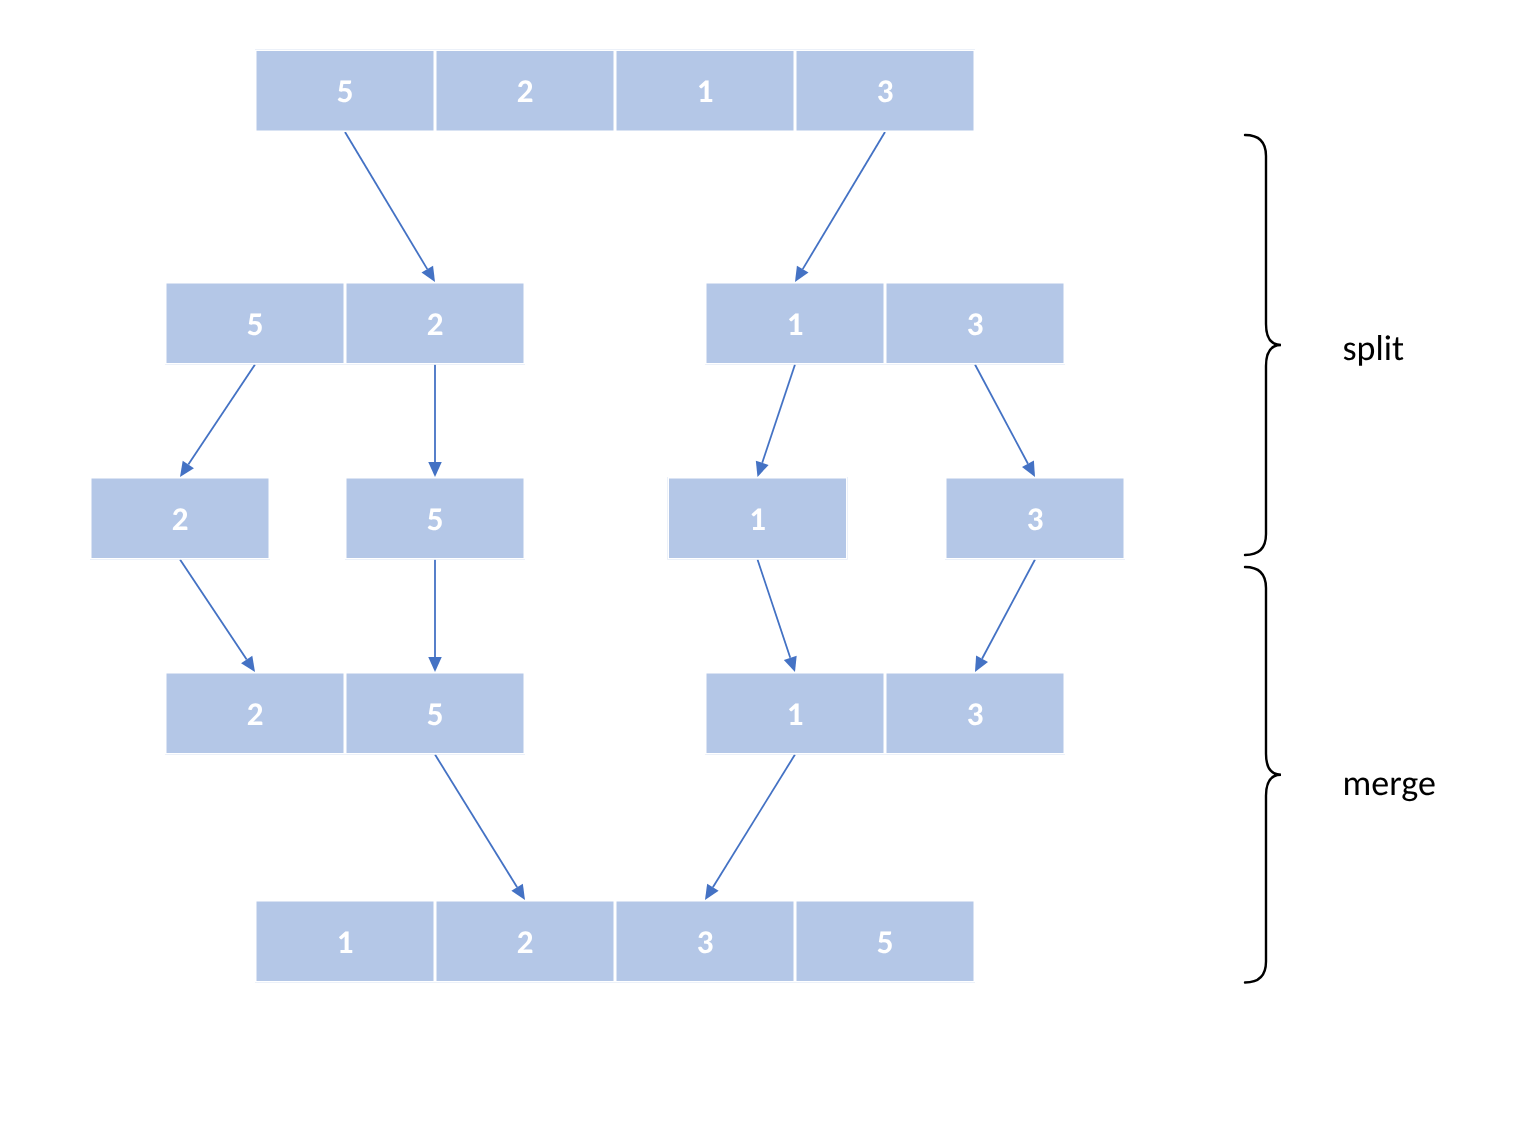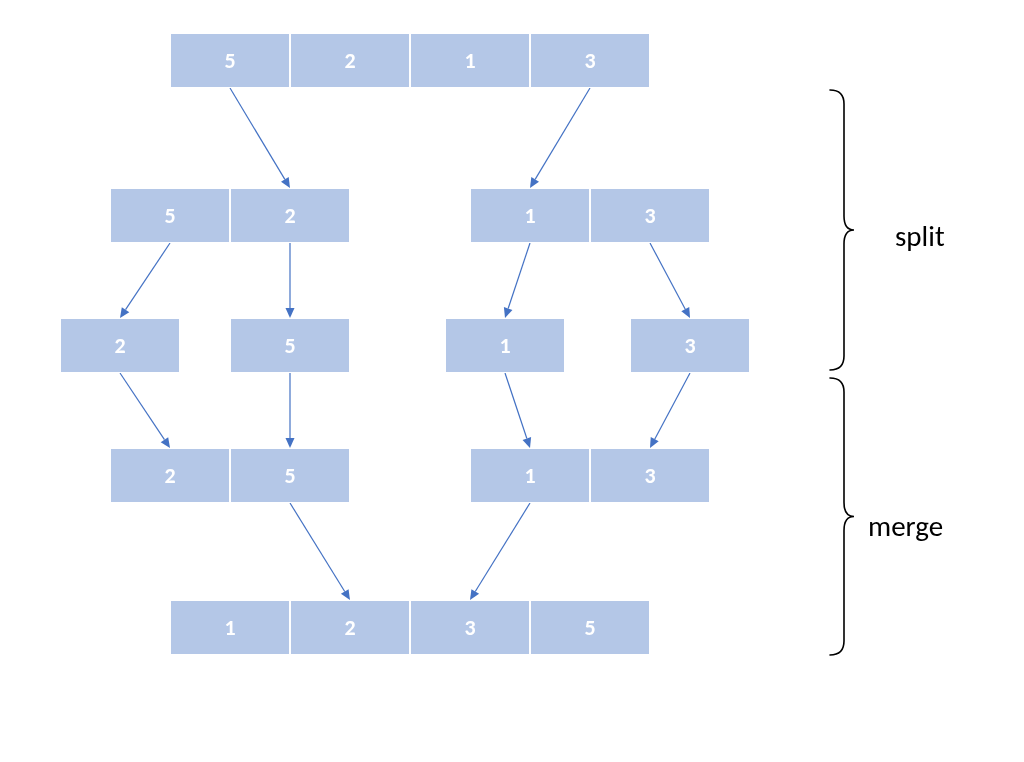--- a/index.html
+++ b/index.html
@@ -25,21 +25,21 @@
     display: flex;
     align-items: center;
     justify-content: center;
     color: #ffffff;
     font-weight: 700;
     font-size: 22px;
   }
   .phase-label {
     position: absolute;
     color: #000000;
-    font-size: 29px;
+    font-size: 24px;
     font-weight: 400;
   }
   svg.overlay {
     position: absolute;
     left: 0; top: 0;
     width: 1024px;
     height: 762px;
     pointer-events: none;
   }
   .arrow-line {
@@ -115,14 +115,14 @@
     <div class="cell" style="left: 630px; top: 318px; width: 120px; height: 55px;">3</div>
     <div class="cell" style="left: 110px; top: 448px; width: 120px; height: 55px;">2</div>
     <div class="cell" style="left: 230px; top: 448px; width: 120px; height: 55px;">5</div>
     <div class="cell" style="left: 470px; top: 448px; width: 120px; height: 55px;">1</div>
     <div class="cell" style="left: 590px; top: 448px; width: 120px; height: 55px;">3</div>
     <div class="cell" style="left: 170px; top: 600px; width: 120px; height: 55px;">1</div>
     <div class="cell" style="left: 290px; top: 600px; width: 120px; height: 55px;">2</div>
     <div class="cell" style="left: 410px; top: 600px; width: 120px; height: 55px;">3</div>
     <div class="cell" style="left: 530px; top: 600px; width: 120px; height: 55px;">5</div>
     <div class="phase-label" style="left: 895px; top: 218px;">split</div>
-    <div class="phase-label" style="left: 868px; top: 508px;">merge</div>
+    <div class="phase-label" style="left: 895px; top: 508px;">merge</div>
   </div>
 
 </body></html>

